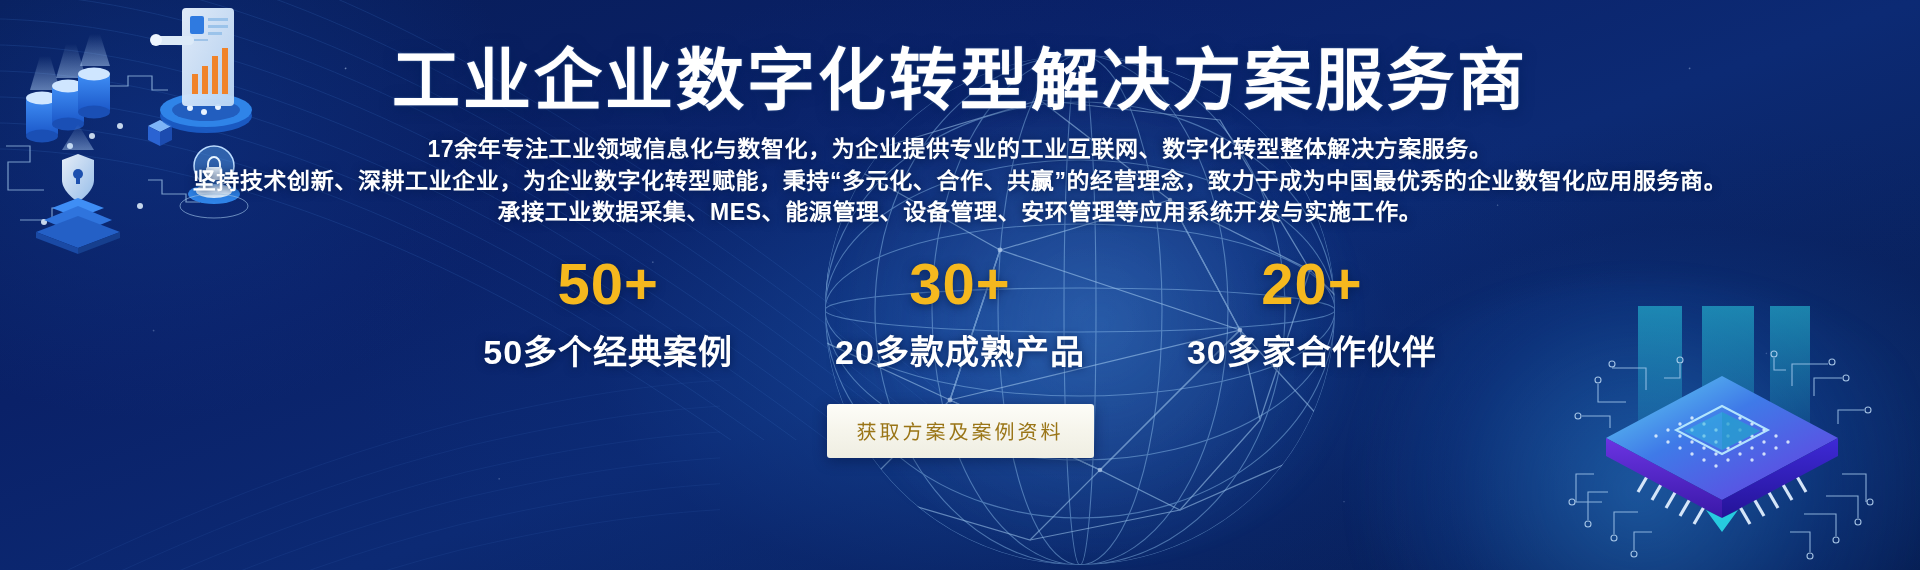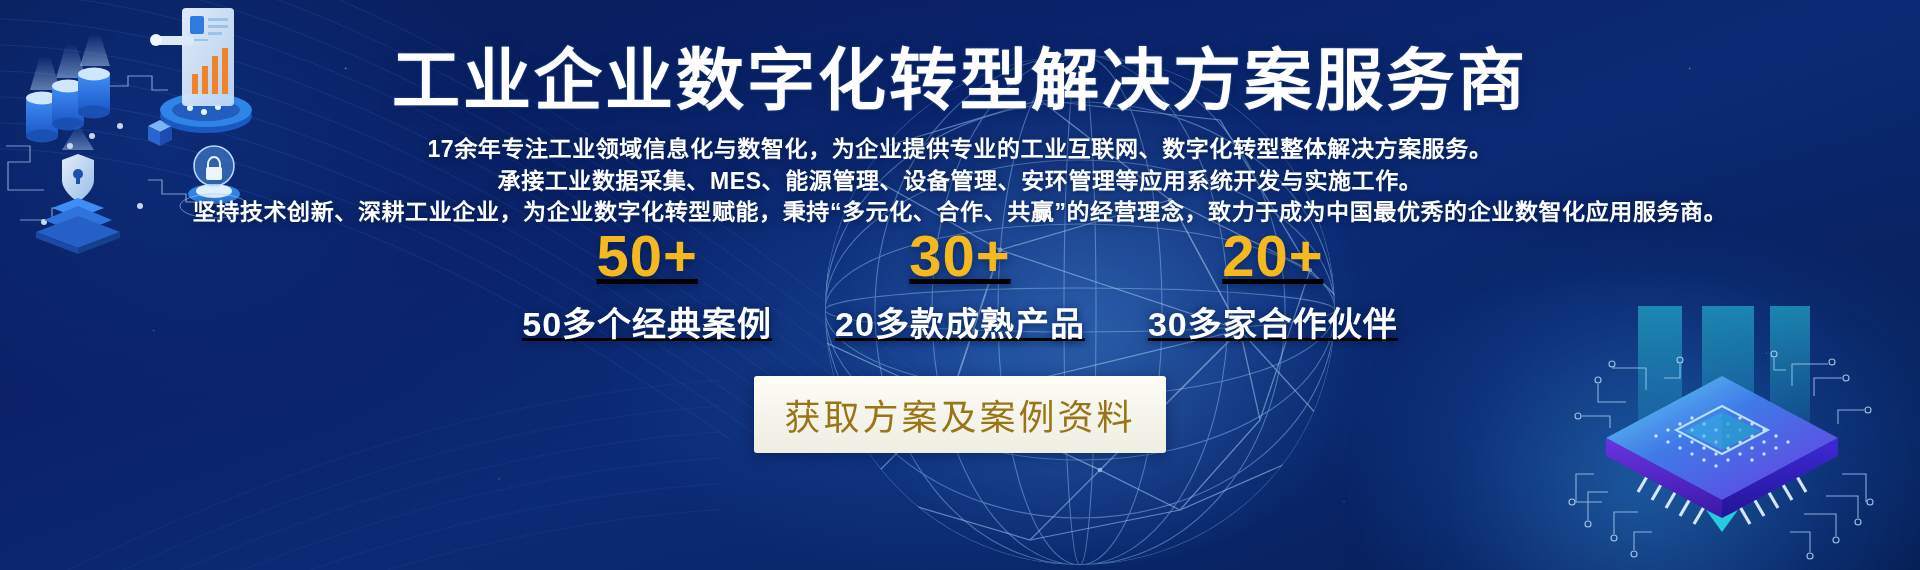--- a/index.html
+++ b/index.html
@@ -120,24 +120,24 @@
     font-size: 23px;
     font-weight: bold;
     color: #ffffff;
     letter-spacing: .6px;
     line-height: 1.2;
     white-space: nowrap;
     text-shadow: 0 1px 8px rgba(0,25,75,.95);
   }
 
   .stats {
+    margin-top: 28px;
     display: flex;
     align-items: flex-start;
-    gap: 63px;
-    text-decoration: underline;
+    gap: 102px;
   }
   .stat { display: flex; flex-direction: column; align-items: center; }
   .stat-num {
     font-size: 58px;
     font-weight: bold;
     color: #f5b81e;
     line-height: 1;
     letter-spacing: 1px;
     text-shadow: 0 2px 10px rgba(0,25,75,.7);
   }
@@ -155,21 +155,21 @@
     margin-top: 30px;
     padding: 12px 30px 13px;
     min-width: 256px;
     text-align: center;
     background: linear-gradient(180deg, #fdfdf8 0%, #f6f5ec 48%, #efeee2 100%);
     border: none;
     border-radius: 3px;
     cursor: pointer;
     box-shadow: 0 3px 14px rgba(0,15,55,.45);
     font-family: "Liberation Serif", "DejaVu Serif", serif;
-    font-size: 36px;
+    font-size: 20px;
     font-weight: normal;
     letter-spacing: 3px;
     color: #9a7516;
     background-clip: padding-box;
   }
 </style>
 </head>
 <body>
 
 <div class="banner">
@@ -493,22 +493,22 @@
     <path d="M180,106 L218,125 L180,144 L142,125 Z" fill="#2fb6dd" opacity=".55"></path>
     <path d="M180,106 L218,125 L180,144 Z" fill="#1f93c6" opacity=".5"></path>
   </svg>
 
   <div class="content">
 
     <h1 class="headline">工业企业数字化转型解决方案服务商</h1>
 
     <div class="subs">
       <p class="sub-line">17余年专注工业领域信息化与数智化，为企业提供专业的工业互联网、数字化转型整体解决方案服务。</p>
+      <p class="sub-line">坚持技术创新、深耕工业企业，为企业数字化转型赋能，秉持“多元化、合作、共赢”的经营理念，致力于成为中国最优秀的企业数智化应用服务商。</p>
       <p class="sub-line">承接工业数据采集、MES、能源管理、设备管理、安环管理等应用系统开发与实施工作。</p>
-      <p class="sub-line">坚持技术创新、深耕工业企业，为企业数字化转型赋能，秉持“多元化、合作、共赢”的经营理念，致力于成为中国最优秀的企业数智化应用服务商。</p>
     </div>
 
     <div class="stats">
       <div class="stat">
         <div class="stat-num">50+</div>
         <div class="stat-label">50多个经典案例</div>
       </div>
       <div class="stat">
         <div class="stat-num">30+</div>
         <div class="stat-label">20多款成熟产品</div>

